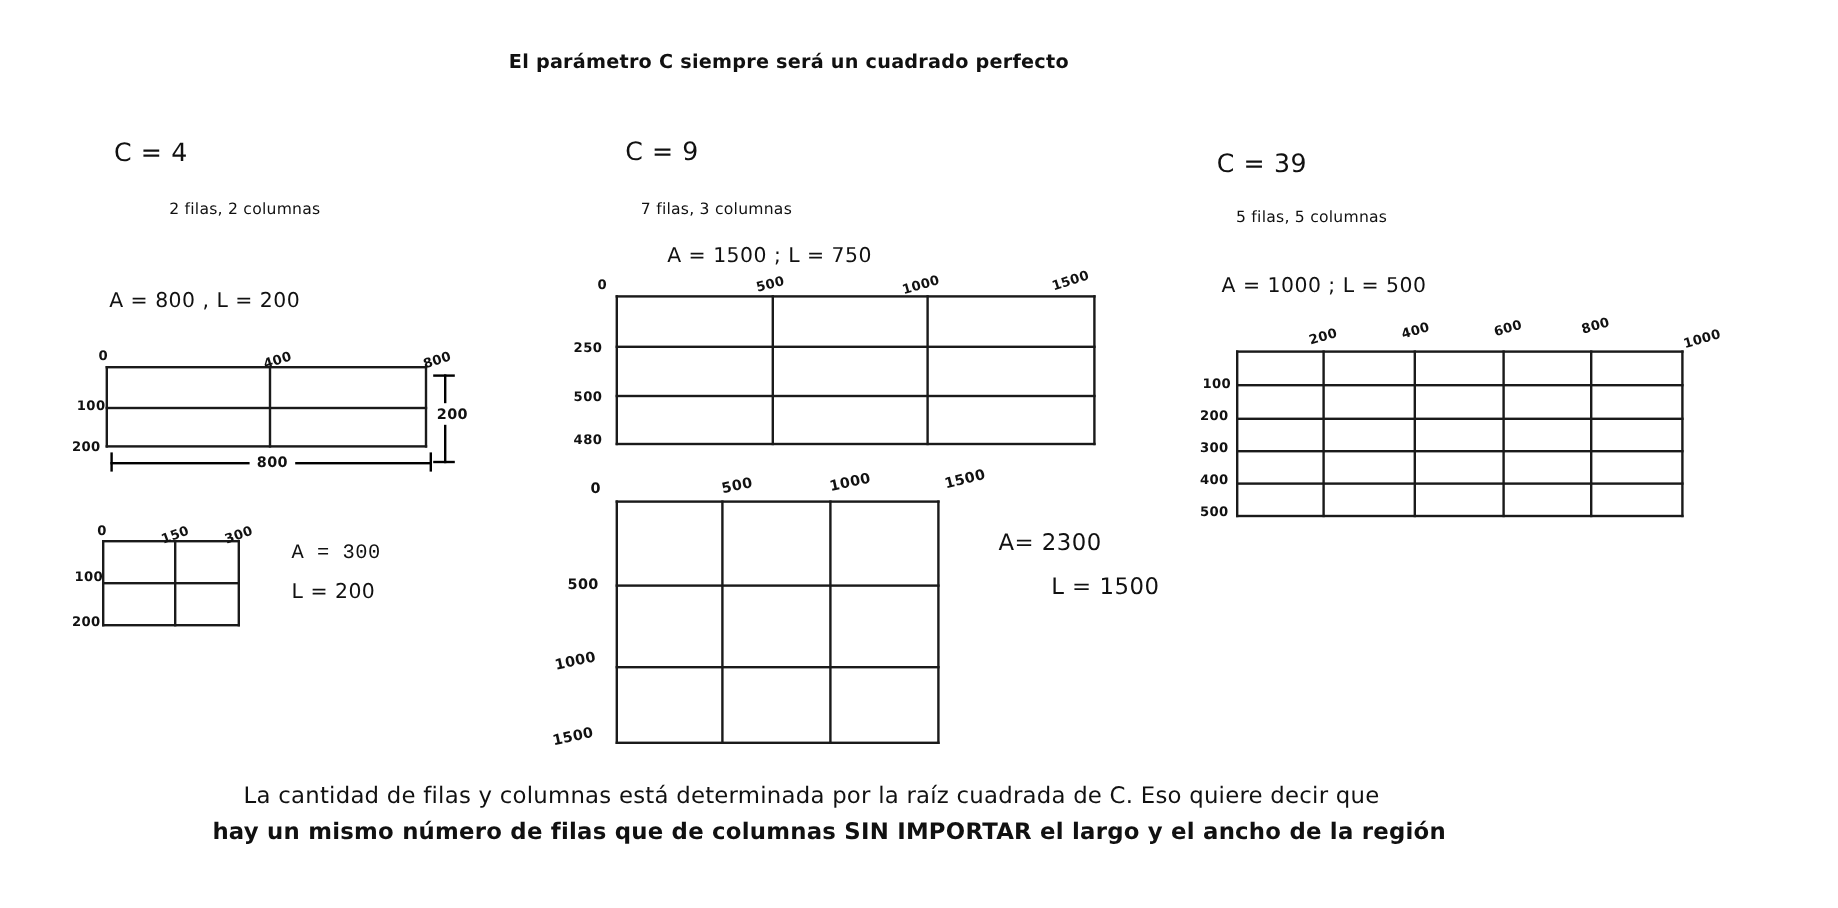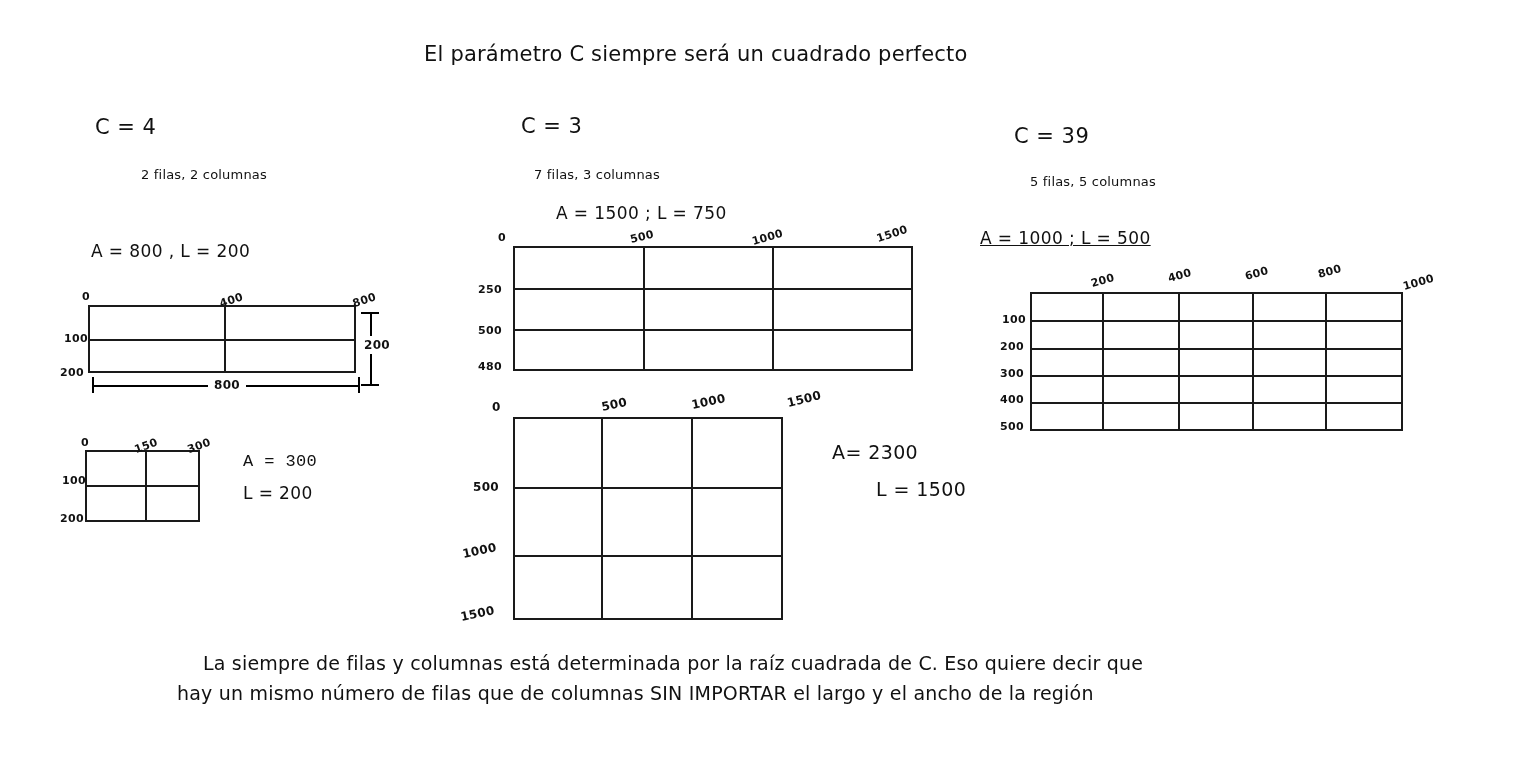--- a/index.html
+++ b/index.html
@@ -7,21 +7,21 @@
     width:1532px;height:757px;
     background:#ffffff;
     font-family:"DejaVu Sans", sans-serif;
     color:#111111;
     position:relative;
     overflow:hidden;
   }
   .abs{position:absolute;}
   .txt{white-space:nowrap;}
   .title{
-    font-size:21px;letter-spacing:.2px;
+    font-size:16px;letter-spacing:.2px;font-weight:bold;
   }
   .hdr{
     font-size:21px;letter-spacing:.5px;
   }
   .sub{
     font-size:13px;letter-spacing:.2px;
   }
   .eq{
     font-size:17px;letter-spacing:.4px;
   }
@@ -89,21 +89,21 @@
   <div class="gl vline" style="left:113px;top:0;height:72px;"></div>
 </div>
 <div class="abs txt tick" style="left:81px;top:436px;">0</div>
 <div class="abs txt tick rot" style="left:137px;top:443px;transform:rotate(-20deg);">150</div>
 <div class="abs txt tick rot" style="left:190px;top:443px;transform:rotate(-20deg);">300</div>
 <div class="abs txt tick" style="left:62px;top:474px;">100</div>
 <div class="abs txt tick" style="left:60px;top:512px;">200</div>
 <div class="abs txt eq" style="left:243px;top:452px;font-family:Liberation Mono, monospace;">A = 300</div>
 <div class="abs txt eq" style="left:243px;top:483px;">L = 200</div>
 
-<div class="abs txt hdr" style="left:521px;top:114px;">C = 3</div>
+<div class="abs txt hdr" style="left:521px;top:114px;">C = 9</div>
 <div class="abs txt sub" style="left:534px;top:167px;">7 filas, 3 columnas</div>
 <div class="abs txt eq" style="left:556px;top:203px;">A = 1500 ;  L = 750</div>
 
 <div class="grid" style="left:513px;top:246px;width:400px;height:125px;">
   <div class="gl hline" style="left:0;top:0;width:400px;"></div>
   <div class="gl hline" style="left:0;top:42px;width:400px;"></div>
   <div class="gl hline" style="left:0;top:83px;width:400px;"></div>
   <div class="gl hline" style="left:0;top:123px;width:400px;"></div>
   <div class="gl vline" style="left:0;top:0;height:125px;"></div>
   <div class="gl vline" style="left:130px;top:0;height:125px;"></div>
@@ -133,21 +133,21 @@
 <div class="abs txt tick-l rot" style="left:693px;top:398px;transform:rotate(-12deg);">1000</div>
 <div class="abs txt tick-l rot" style="left:789px;top:396px;transform:rotate(-14deg);">1500</div>
 <div class="abs txt tick-l" style="left:473px;top:480px;">500</div>
 <div class="abs txt tick-l rot" style="left:464px;top:547px;transform:rotate(-12deg);">1000</div>
 <div class="abs txt tick-l rot" style="left:462px;top:610px;transform:rotate(-12deg);">1500</div>
 <div class="abs txt eqbig" style="left:832px;top:441px;">A= 2300</div>
 <div class="abs txt eqbig" style="left:832px;top:478px;margin-left:44px;">L = 1500</div>
 
 <div class="abs txt hdr" style="left:1014px;top:124px;">C = 39</div>
 <div class="abs txt sub" style="left:1030px;top:174px;">5 filas, 5 columnas</div>
-<div class="abs txt eq" style="left:980px;top:228px;text-decoration:underline;">A = 1000 ;  L = 500</div>
+<div class="abs txt eq" style="left:1018px;top:228px;">A = 1000 ;  L = 500</div>
 
 <div class="grid" style="left:1030px;top:292px;width:373px;height:139px;">
   <div class="gl hline" style="left:0;top:0;width:373px;"></div>
   <div class="gl hline" style="left:0;top:28px;width:373px;"></div>
   <div class="gl hline" style="left:0;top:56px;width:373px;"></div>
   <div class="gl hline" style="left:0;top:83px;width:373px;"></div>
   <div class="gl hline" style="left:0;top:110px;width:373px;"></div>
   <div class="gl hline" style="left:0;top:137px;width:373px;"></div>
   <div class="gl vline" style="left:0;top:0;height:139px;"></div>
   <div class="gl vline" style="left:72px;top:0;height:139px;"></div>
@@ -160,14 +160,14 @@
 <div class="abs txt tick rot" style="left:1170px;top:272px;transform:rotate(-16deg);">400</div>
 <div class="abs txt tick rot" style="left:1247px;top:270px;transform:rotate(-16deg);">600</div>
 <div class="abs txt tick rot" style="left:1320px;top:268px;transform:rotate(-16deg);">800</div>
 <div class="abs txt tick rot" style="left:1405px;top:280px;transform:rotate(-16deg);">1000</div>
 <div class="abs txt tick" style="left:1002px;top:313px;">100</div>
 <div class="abs txt tick" style="left:1000px;top:340px;">200</div>
 <div class="abs txt tick" style="left:1000px;top:367px;">300</div>
 <div class="abs txt tick" style="left:1000px;top:393px;">400</div>
 <div class="abs txt tick" style="left:1000px;top:420px;">500</div>
 
-<div class="abs txt footer" style="left:203px;top:648px;">La siempre de filas y columnas está determinada por la raíz cuadrada de C. Eso quiere decir que</div>
-<div class="abs txt footer" style="left:177px;top:678px;">hay un mismo número de filas que de columnas SIN IMPORTAR el largo y el ancho de la región</div>
+<div class="abs txt footer" style="left:203px;top:648px;">La cantidad de filas y columnas está determinada por la raíz cuadrada de C. Eso quiere decir que</div>
+<div class="abs txt footer" style="left:177px;top:678px;font-weight:bold;">hay un mismo número de filas que de columnas SIN IMPORTAR el largo y el ancho de la región</div>
 
 </body></html>

